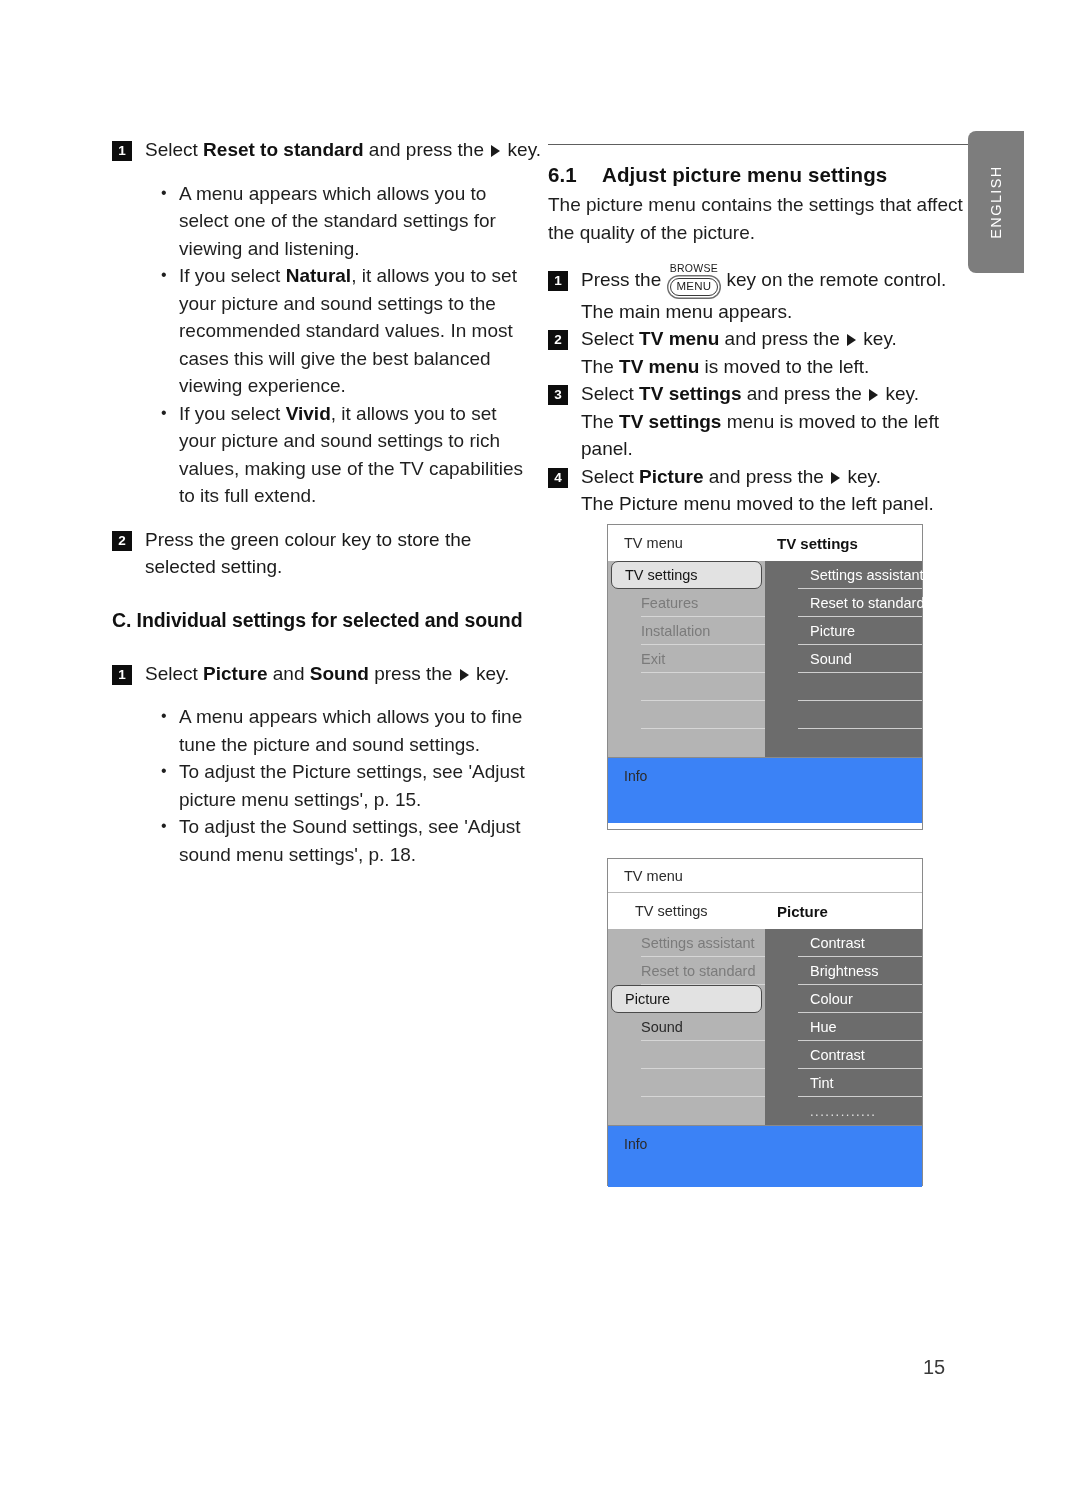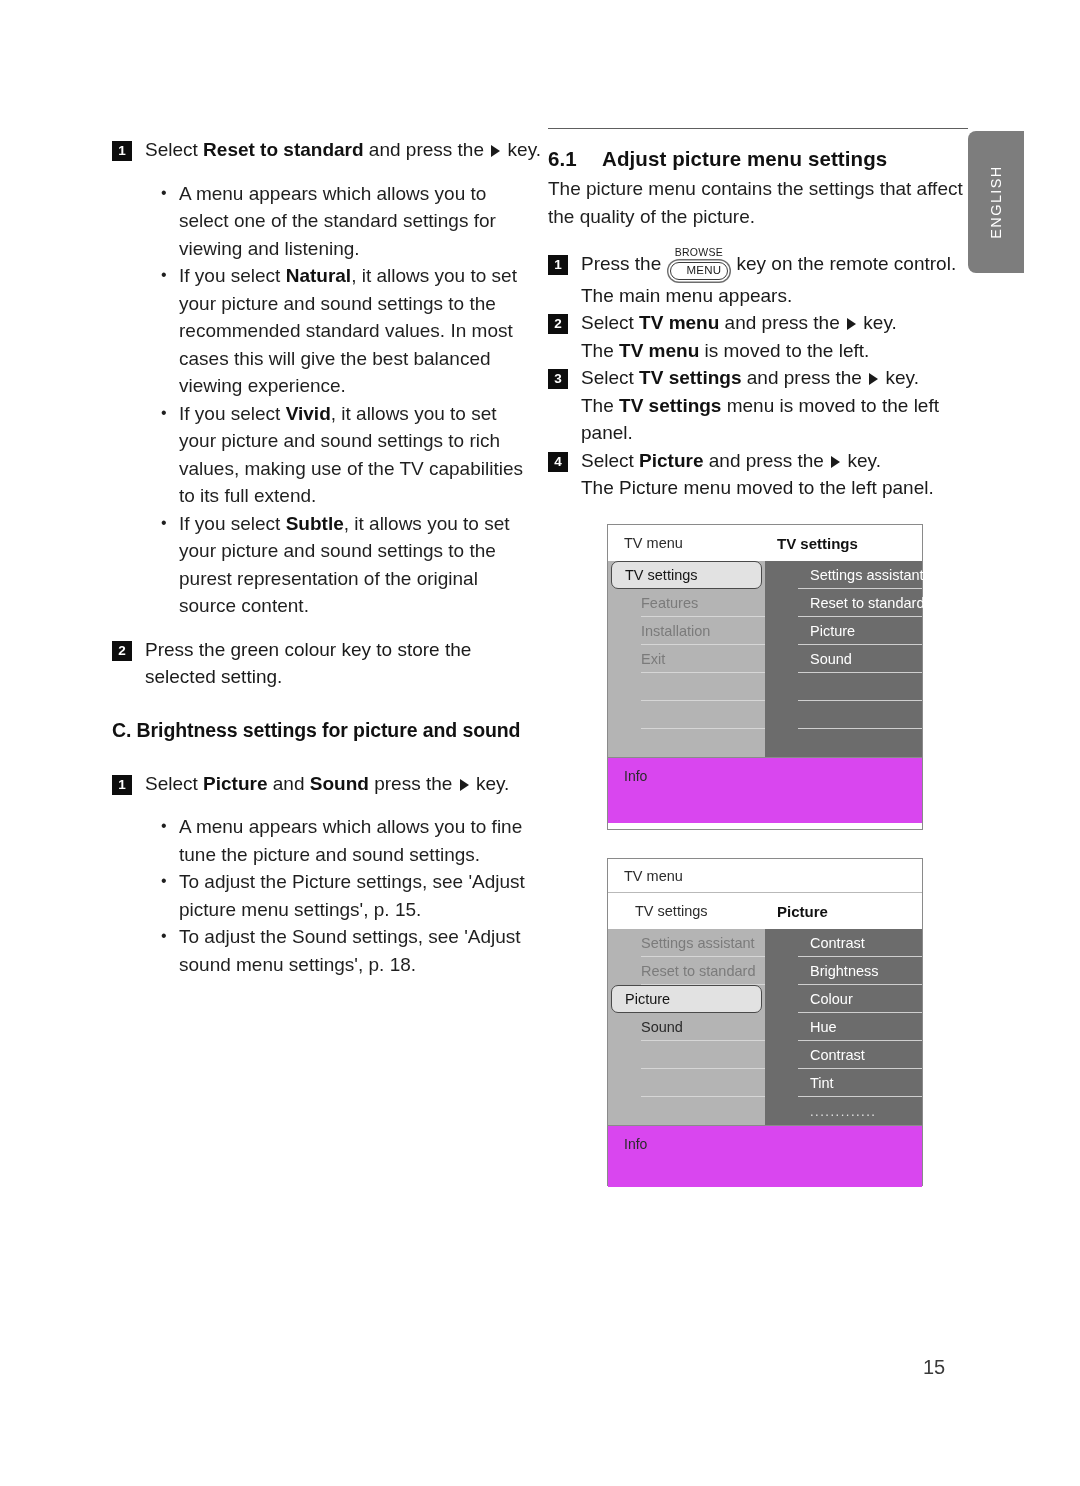--- a/index.html
+++ b/index.html
@@ -47,21 +47,21 @@
   
   .col-left {
     position: absolute;
     left: 112px;
     top: 136px;
     width: 432px;
   }
   .col-right {
     position: absolute;
     left: 548px;
-    top: 128px;
+    top: 144px;
     width: 420px;
   }
 
   .hrule {
     height: 0;
     border-top: 1.6px solid #5e5e5e;
     margin: 0 0 18px 0;
     width: 420px;
   }
 
@@ -167,21 +167,21 @@
     font-size: 10.5px;
     letter-spacing: 0.3px;
     color: #1a1a1a;
     white-space: nowrap;
     font-family: "Liberation Sans", sans-serif;
   }
   .rkey .pill {
     display: inline-block;
     border: 1.6px solid #3a3a3a;
     border-radius: 14px;
-    padding: 1px 6px 2px 16px;
+    padding: 1px 6px 2px 6px;
     font-size: 11.5px;
     letter-spacing: 0.2px;
     line-height: 13px;
     color: #1a1a1a;
     box-shadow: 0 0 0 1.6px #ffffff, 0 0 0 3px #6d6d6d;
     background: #fff;
     font-family: "Liberation Sans", sans-serif;
   }
 
   
@@ -289,21 +289,21 @@
     color: #ffffff;
     white-space: nowrap;
   }
   .fig .cols-r .row .t.dots {
     letter-spacing: 1.5px;
     color: #e6e6e6;
     font-size: 13px;
   }
 
   .fig .info {
-    background: #d946ef;
+    background: #3b82f6;
     border-top: 1.4px solid #8a8a8a;
     box-sizing: border-box;
   }
   .fig .info .t {
     padding: 10px 0 0 16px;
     font-size: 14px;
     color: #2b2b2b;
   }
 
   
@@ -332,31 +332,30 @@
       <div class="badge">1</div>
       <div class="body">
         <span>Select </span><b>Reset to standard</b><span> and press the </span><span class="tri"></span><span> key.</span>
       </div>
     </div>
 
     <ul class="blist">
       <li><span>A menu appears which allows you to select one of the standard settings for viewing and listening.</span></li>
       <li><span>If you select </span><b>Natural</b><span>, it allows you to set your picture and sound settings to the recommended standard values. In most cases this will give the best balanced viewing experience.</span></li>
       <li><span>If you select </span><b>Vivid</b><span>, it allows you to set your picture and sound settings to rich values, making use of the TV capabilities to its full extend.</span></li>
-      <li><span>If you select </span><b>Subtle</b><span>, it allows you to set your picture and sound settings to the purest representation of the original source content.</span></li>
     </ul>
 
     <div class="step">
       <div class="badge">2</div>
       <div class="body">Press the green colour key to store the selected setting.</div>
     </div>
 
     <div class="sp28"></div>
 
-    <div class="headC">C. Brightness settings for picture and sound</div>
+    <div class="headC">C. Individual settings for selected and sound</div>
 
     <div class="sp28"></div>
 
     <div class="step">
       <div class="badge">1</div>
       <div class="body">
         <span>Select </span><b>Picture</b><span> and </span><b>Sound</b><span> press the </span><span class="tri"></span><span> key.</span>
       </div>
     </div>
 

